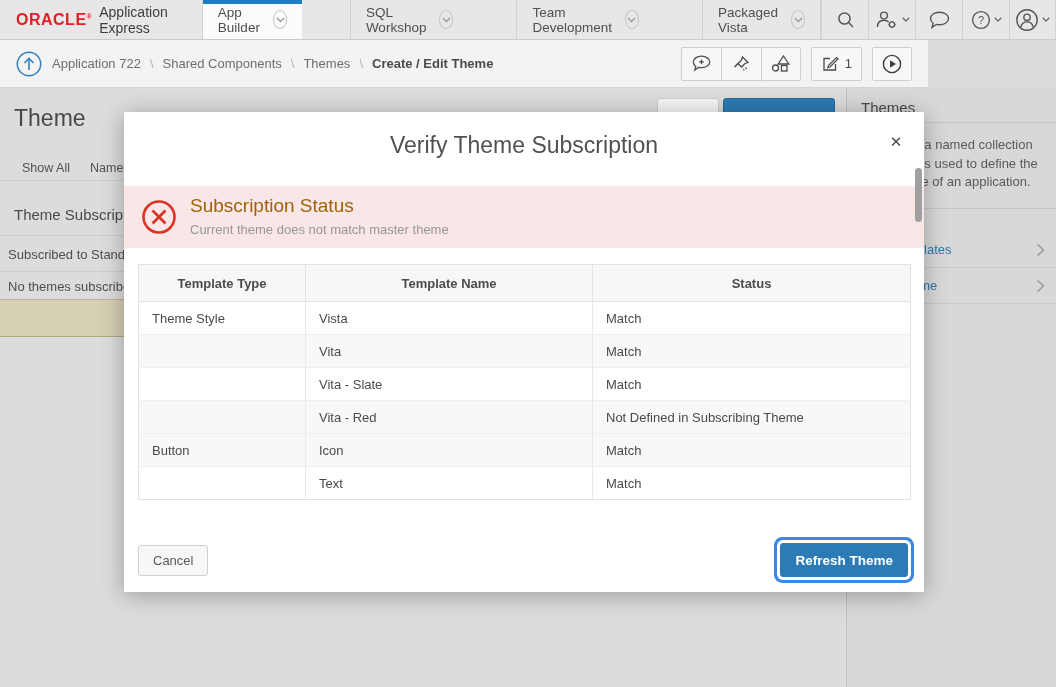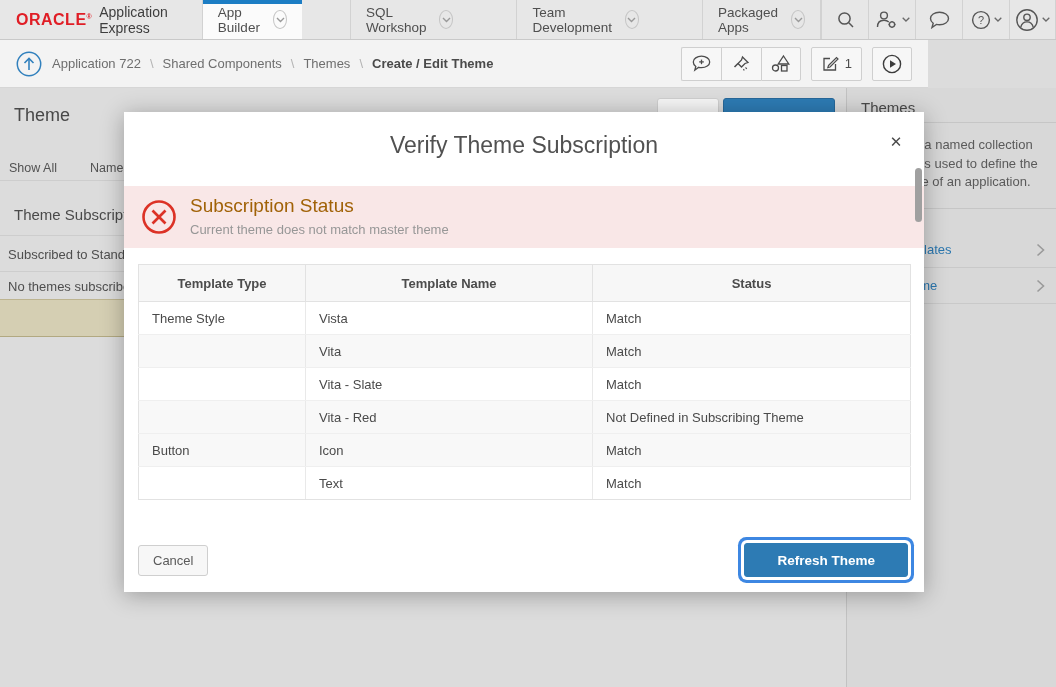--- a/index.html
+++ b/index.html
@@ -49,23 +49,23 @@
     height:34px; min-width:40px; background:#f7f7f7; border:1px solid #cfcfcf;
     display:flex; align-items:center; justify-content:center; gap:6px; cursor:pointer;
     font-size:13px; color:#4c4c4c; padding:0 9px;
   }
   .cbtn.joined { border-right:none; border-radius:0; }
   .cbtn.joined-first { border-radius:2px 0 0 2px; }
   .cbtn.joined-last { border-right:1px solid #cfcfcf; border-radius:0 2px 2px 0; }
   .cbtn.solo { border-radius:2px; margin-left:10px; }
   
   .main { position:absolute; left:0; top:88px; width:846px; height:599px; background:#dcdcdc; }
-  .page-title { position:absolute; left:14px; top:17px; font-size:18px; color:#484848; }
+  .page-title { position:absolute; left:14px; top:17px; font-size:23px; color:#484848; }
   .filter-label { position:absolute; top:73px; font-size:12.5px; color:#525252; }
-  .filter-showall { left:9px; }
+  .filter-showall { left:22px; }
   .filter-name { left:90px; }
   .hline { position:absolute; left:0; width:846px; border-top:1px solid #cdcdcd; }
   .region-title { position:absolute; left:14px; top:118px; font-size:15px; color:#4a4a4a; }
   .page-row { position:absolute; left:8px; font-size:13px; color:#4e4e4e; }
   .beige-band {
     position:absolute; left:0; top:211px; width:846px; height:38px;
     background:#d5cfb3; border-top:1px solid #bdb490; border-bottom:1px solid #b2a981;
   }
   .bg-btn { position:absolute; top:10px; height:33px; border-radius:3px; }
   .bg-btn.gray { left:657px; width:62px; background:#f6f6f6; border:1px solid #cfcfcf; }
@@ -114,21 +114,21 @@
   .m-table td:last-child,  .m-table th:last-child  { border-right:1px solid #e2e2e2; }
   .m-table tr.alt td { background:#f8f8f8; }
   .m-table tr:last-child td { border-bottom:1px solid #e2e2e2; }
   .m-scrollthumb { position:absolute; right:2px; top:56px; width:7px; height:54px; background:#a0a0a0; border-radius:4px; }
   .btn-cancel {
     position:absolute; left:14px; bottom:16px; height:31px; padding:0 14px;
     background:#f7f7f7; border:1px solid #cfcfcf; border-radius:3px;
     font-size:13px; color:#5a5a5a; cursor:pointer; font-family:inherit;
   }
   .btn-refresh {
-    position:absolute; right:16px; bottom:15px; height:34px; padding:0 32px;
+    position:absolute; right:16px; bottom:15px; height:34px; padding:0 14px;
     background:#2d7bb4; border:1px solid #2d7bb4; border-radius:3px;
     font-size:13.5px; font-weight:bold; color:#ffffff; cursor:pointer; font-family:inherit;
     box-shadow:0 0 0 3px #ffffff, 0 0 0 6px #3d87e2;
   }
   svg { display:block; }
 </style>
 </head>
 <body>
 
 <div class="screen">
@@ -157,21 +157,21 @@
       </div>
       <div class="tab">
         <span>Team Development</span>
         <span class="chev-circle">
           <svg width="9" height="6" viewBox="0 0 9 6">
               <polyline points="1,1 4.5,4.5 8,1" fill="none" stroke="#9a9a9a" stroke-width="1.4"></polyline>
             </svg>
         </span>
       </div>
       <div class="tab">
-        <span>Packaged Apps</span>
+        <span>Packaged Vista</span>
         <span class="chev-circle">
           <svg width="9" height="6" viewBox="0 0 9 6">
               <polyline points="1,1 4.5,4.5 8,1" fill="none" stroke="#9a9a9a" stroke-width="1.4"></polyline>
             </svg>
         </span>
       </div>
     </div>
     <div class="nav-right">
       <div class="nav-ic">
         <svg width="19" height="19" viewBox="0 0 19 19">

